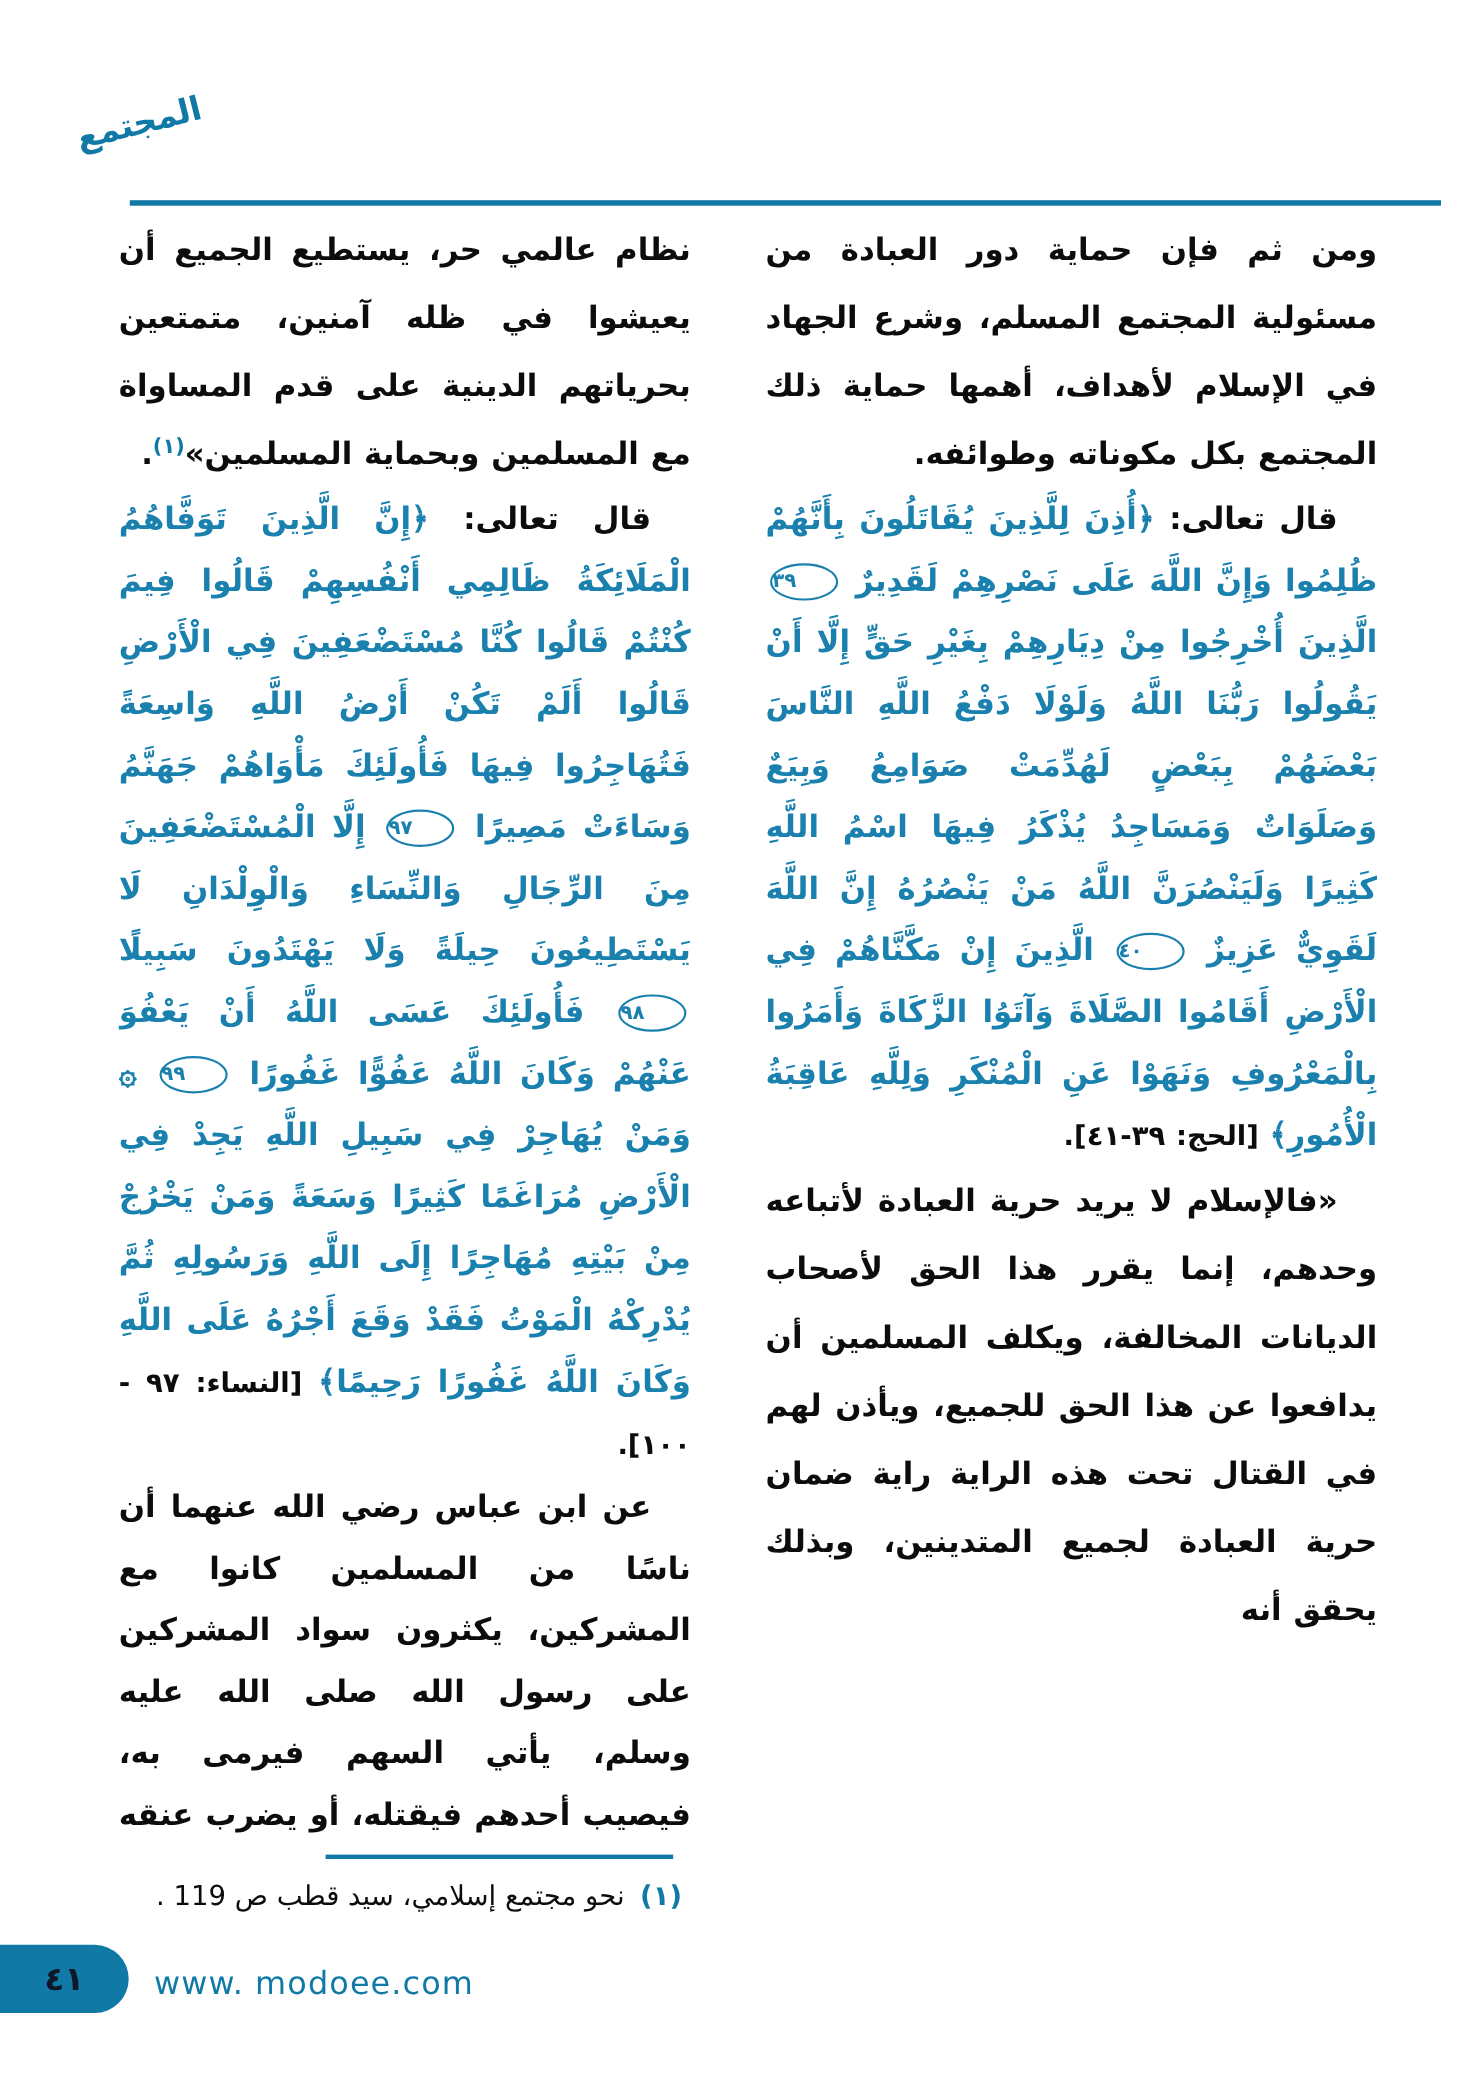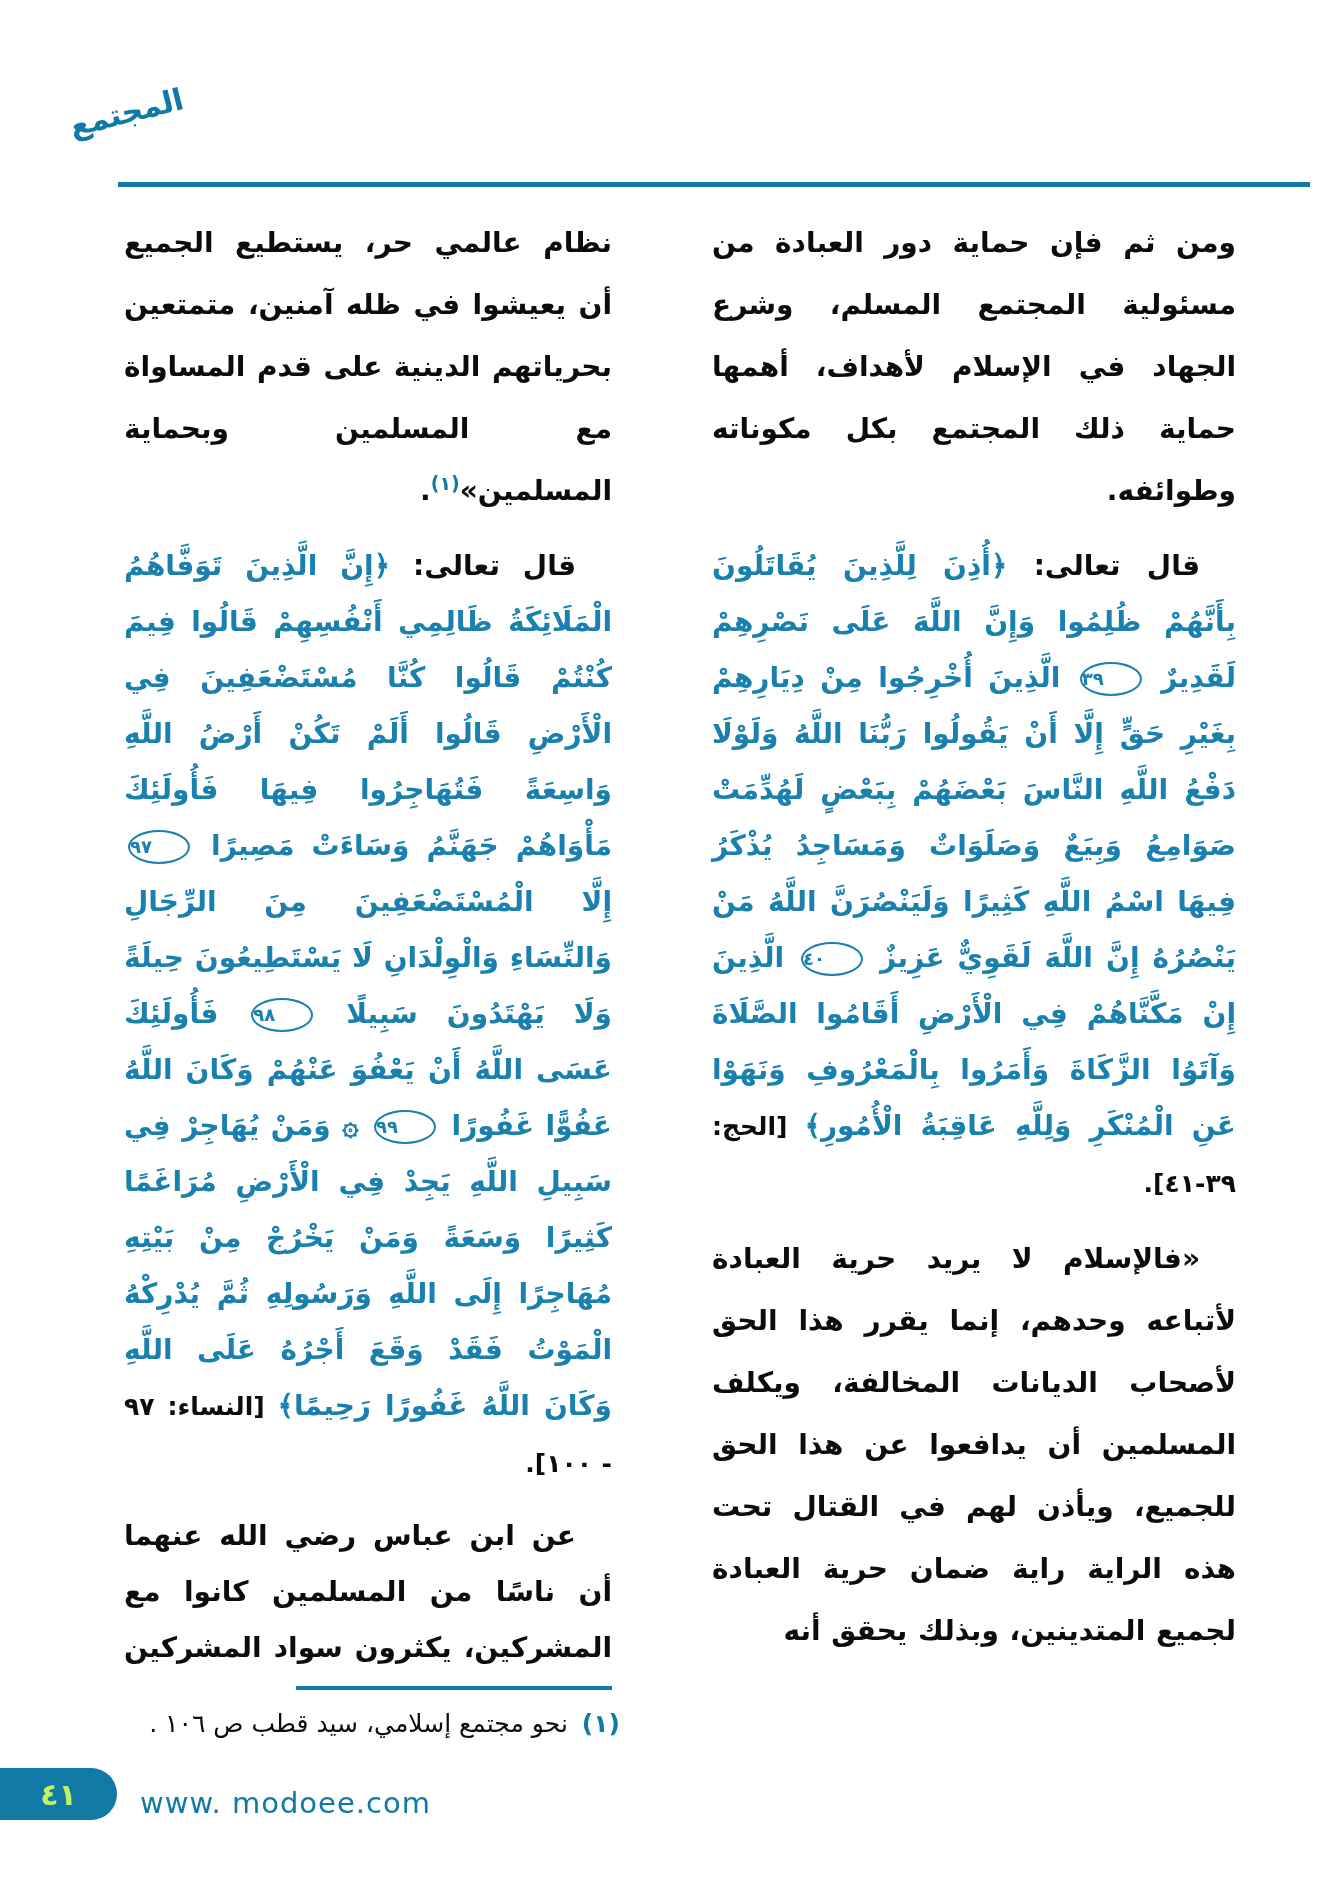--- a/index.html
+++ b/index.html
@@ -36,21 +36,21 @@
   
   .col{
     position:absolute;top:196px;
     direction:rtl;
     text-align:justify;
     overflow:hidden;
   }
   .col-right{left:696px;width:556px;max-height:1640px;}
   .col-left{left:108px;width:520px;max-height:1480px;}
   p.para{
-    margin:16px;
+    margin:0;
     font-size:28px;
     line-height:62px;
     font-weight:700;
     color:var(--ink);
     word-spacing:1px;
   }
   p.para.indent{text-indent:36px;}
   p.para.has-quran{line-height:56px;}
   .run-body{color:var(--ink);}
   .run-quran{color:var(--quran);}
@@ -95,25 +95,25 @@
   }
   .fn-marker{
     color:var(--accent);
     font-weight:700;
     margin-left:14px;
   }
   
   .page-badge{
     position:absolute;
     left:0;top:1768px;
-    width:117px;height:52px;
+    width:117px;height:62px;
     background:var(--accent);
     border-radius:0 31px 31px 0;
     display:flex;align-items:center;justify-content:center;
-    color:#bef264;
+    color:#0f172a;
     font-size:30px;font-weight:700;
     direction:rtl;
   }
   .website{
     position:absolute;
     left:140px;top:1786px;
     color:var(--accent);
     font-size:29px;
     font-weight:400;
     letter-spacing:1px;
@@ -135,21 +135,21 @@
       <p class="para indent"><span class="run-body">«فالإسلام لا يريد حرية العبادة لأتباعه وحدهم، إنما يقرر هذا الحق لأصحاب الديانات المخالفة، ويكلف المسلمين أن يدافعوا عن هذا الحق للجميع، ويأذن لهم في القتال تحت هذه الراية راية ضمان حرية العبادة لجميع المتدينين، وبذلك يحقق أنه</span></p>
     </div>
   <div class="col col-left" id="col-left">
       <p class="para"><span class="run-body">نظام عالمي حر، يستطيع الجميع أن يعيشوا في ظله آمنين، متمتعين بحرياتهم الدينية على قدم المساواة مع المسلمين وبحماية المسلمين»</span><span class="run-fnref">(١)</span><span class="run-body">.</span></p>
       <p class="para indent has-quran"><span class="run-body">قال تعالى: </span><span class="run-quran">﴿إِنَّ الَّذِينَ تَوَفَّاهُمُ الْمَلَائِكَةُ ظَالِمِي أَنْفُسِهِمْ قَالُوا فِيمَ كُنْتُمْ قَالُوا كُنَّا مُسْتَضْعَفِينَ فِي الْأَرْضِ قَالُوا أَلَمْ تَكُنْ أَرْضُ اللَّهِ وَاسِعَةً فَتُهَاجِرُوا فِيهَا فَأُولَئِكَ مَأْوَاهُمْ جَهَنَّمُ وَسَاءَتْ مَصِيرًا <span class="ayah-num">٩٧</span> إِلَّا الْمُسْتَضْعَفِينَ مِنَ الرِّجَالِ وَالنِّسَاءِ وَالْوِلْدَانِ لَا يَسْتَطِيعُونَ حِيلَةً وَلَا يَهْتَدُونَ سَبِيلًا <span class="ayah-num">٩٨</span> فَأُولَئِكَ عَسَى اللَّهُ أَنْ يَعْفُوَ عَنْهُمْ وَكَانَ اللَّهُ عَفُوًّا غَفُورًا <span class="ayah-num">٩٩</span> ۞ وَمَنْ يُهَاجِرْ فِي سَبِيلِ اللَّهِ يَجِدْ فِي الْأَرْضِ مُرَاغَمًا كَثِيرًا وَسَعَةً وَمَنْ يَخْرُجْ مِنْ بَيْتِهِ مُهَاجِرًا إِلَى اللَّهِ وَرَسُولِهِ ثُمَّ يُدْرِكْهُ الْمَوْتُ فَقَدْ وَقَعَ أَجْرُهُ عَلَى اللَّهِ وَكَانَ اللَّهُ غَفُورًا رَحِيمًا﴾</span><span class="run-ref"> [النساء: ٩٧ - ١٠٠].</span></p>
       <p class="para indent has-quran"><span class="run-body">عن ابن عباس رضي الله عنهما أن ناسًا من المسلمين كانوا مع المشركين، يكثرون سواد المشركين على رسول الله صلى الله عليه وسلم، يأتي السهم فيرمى به، فيصيب أحدهم فيقتله، أو يضرب عنقه فيقتل، فأنزل الله عز وجل: </span></p>
     </div>
 
   <div class="footnote-block">
     <div class="footnote-rule"></div>
-    <p class="footnote-line"><span class="fn-marker">(١)</span><span>نحو مجتمع إسلامي، سيد قطب ص ١٠٦ .</span></p>
+    <p class="footnote-line"><span class="fn-marker">(١)</span><span>نحو مجتمع إسلامي، سيد قطب ص 119 .</span></p>
   </div>
 
   <div class="page-badge">
     <span>٤١</span>
   </div>
 
   <div class="website">www. modoee.com</div>
 
 </div>
 

